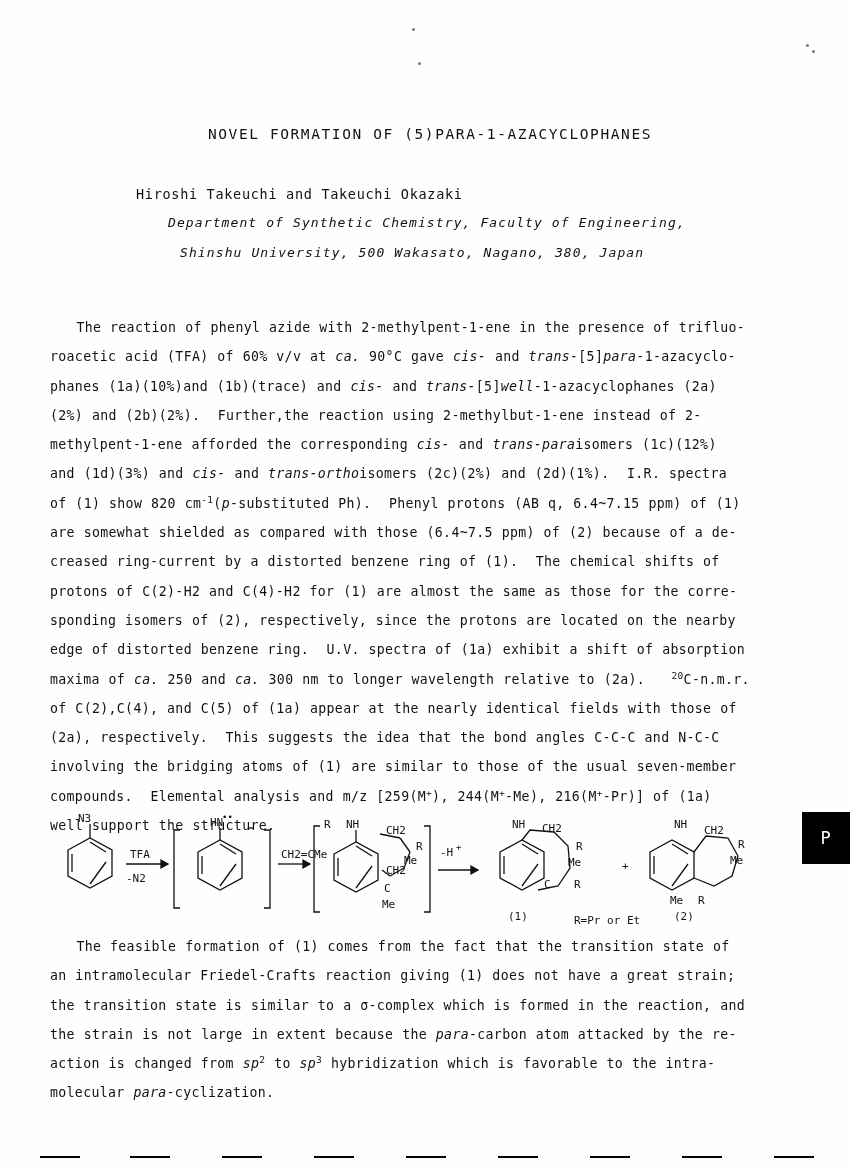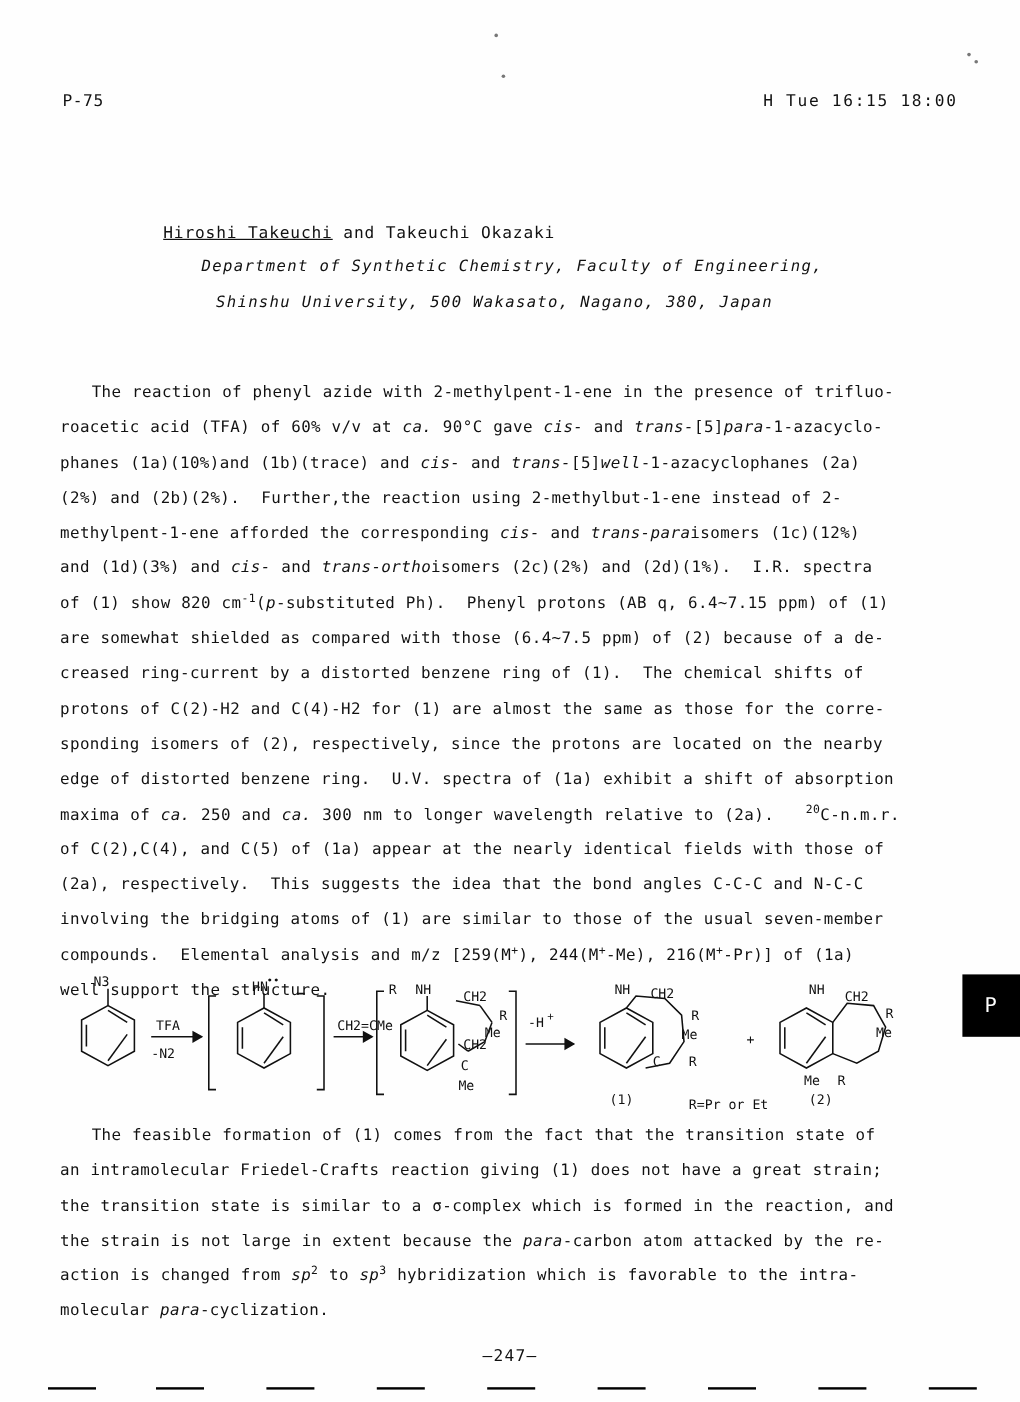--- a/index.html
+++ b/index.html
@@ -45,21 +45,21 @@
   }
 
   
   .authors {
     position: absolute;
     top: 186px;
     left: 136px;
     font-size: 13.5px;
     letter-spacing: 0.7px;
   }
-  .authors .u { text-decoration: underline; }
+  .authors .u { }
   .affil {
     position: absolute;
     left: 136px;
     font-size: 13px;
     font-style: italic;
     letter-spacing: 1.1px;
     font-family: "DejaVu Sans Mono", "Liberation Mono", monospace;
   }
   .affil1 { top: 215px; margin-left: 32px; }
   .affil2 { top: 245px; margin-left: 44px; }
@@ -140,25 +140,22 @@
 </head>
 <body>
 
 <div class="page">
 
   <div class="speck" style="left:412px;top:28px;width:3px;height:3px;"></div>
   <div class="speck" style="left:806px;top:44px;width:3px;height:3px;"></div>
   <div class="speck" style="left:812px;top:50px;width:3px;height:3px;"></div>
   <div class="speck" style="left:418px;top:62px;width:3px;height:3px;"></div>
 
-  <div class="hdr">
-    <span>P-75</span>
-    <span class="hdr-right">H  Tue  16:15 18:00</span>
-  </div>
-
+
+  <div class="title">NOVEL FORMATION OF (5)PARA-1-AZACYCLOPHANES</div>
 
   <div class="authors">
     <span class="u">Hiroshi Takeuchi</span><span> and </span><span>Takeuchi Okazaki</span>
   </div>
   <div class="affil affil1">Department of Synthetic Chemistry, Faculty of Engineering,</div>
   <div class="affil affil2">Shinshu University, 500 Wakasato, Nagano, 380, Japan</div>
 
   <div class="body body-1">   The reaction of phenyl azide with 2-methylpent-1-ene in the presence of trifluo-
 roacetic acid (TFA) of 60% v/v at <i>ca.</i> 90°C gave <i>cis-</i> and <i>trans-</i>[5]<i>para</i>-1-azacyclo-
 phanes (1a)(10%)and (1b)(trace) and <i>cis-</i> and <i>trans-</i>[5]<i>well</i>-1-azacyclophanes (2a)
@@ -278,21 +275,20 @@
 
   <div class="tab">P</div>
 
   <div class="body body-2">   The feasible formation of (1) comes from the fact that the transition state of
 an intramolecular Friedel-Crafts reaction giving (1) does not have a great strain;
 the transition state is similar to a σ-complex which is formed in the reaction, and
 the strain is not large in extent because the <i>para</i>-carbon atom attacked by the re-
 action is changed from <i>sp</i><sup>2</sup> to <i>sp</i><sup>3</sup> hybridization which is favorable to the intra-
 molecular <i>para</i>-cyclization.</div>
 
-  <div class="pagenum">—247—</div>
 
   <div class="dashrow">
     <div class="dash" style="left:40px;width:40px;"></div>
     <div class="dash" style="left:130px;width:40px;"></div>
     <div class="dash" style="left:222px;width:40px;"></div>
     <div class="dash" style="left:314px;width:40px;"></div>
     <div class="dash" style="left:406px;width:40px;"></div>
     <div class="dash" style="left:498px;width:40px;"></div>
     <div class="dash" style="left:590px;width:40px;"></div>
     <div class="dash" style="left:682px;width:40px;"></div>

